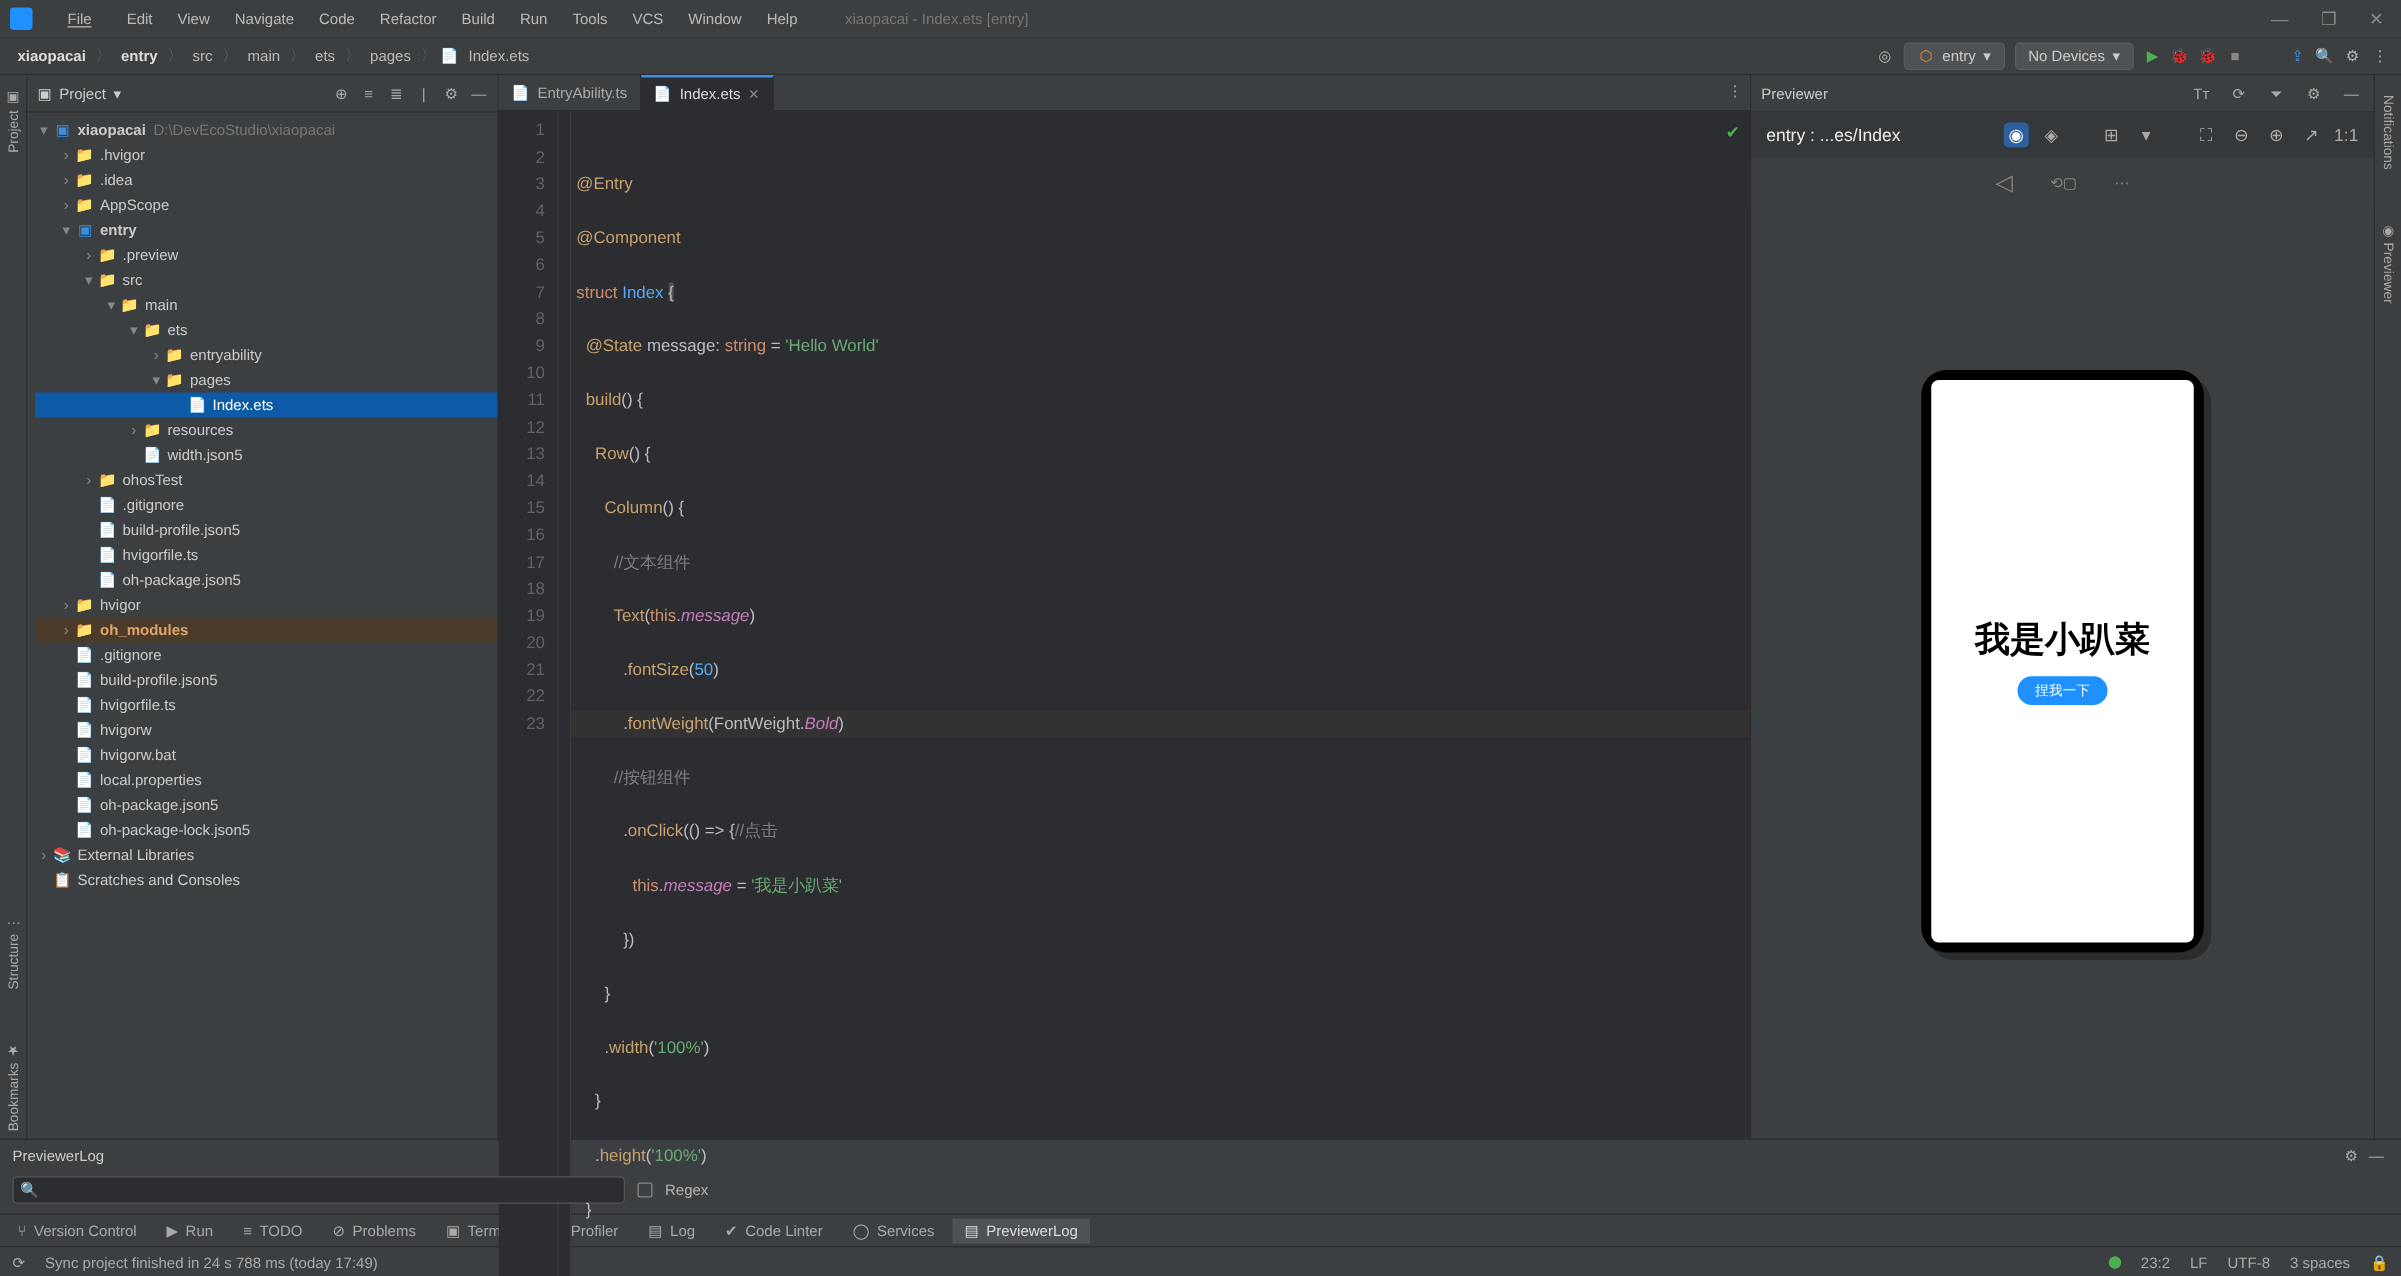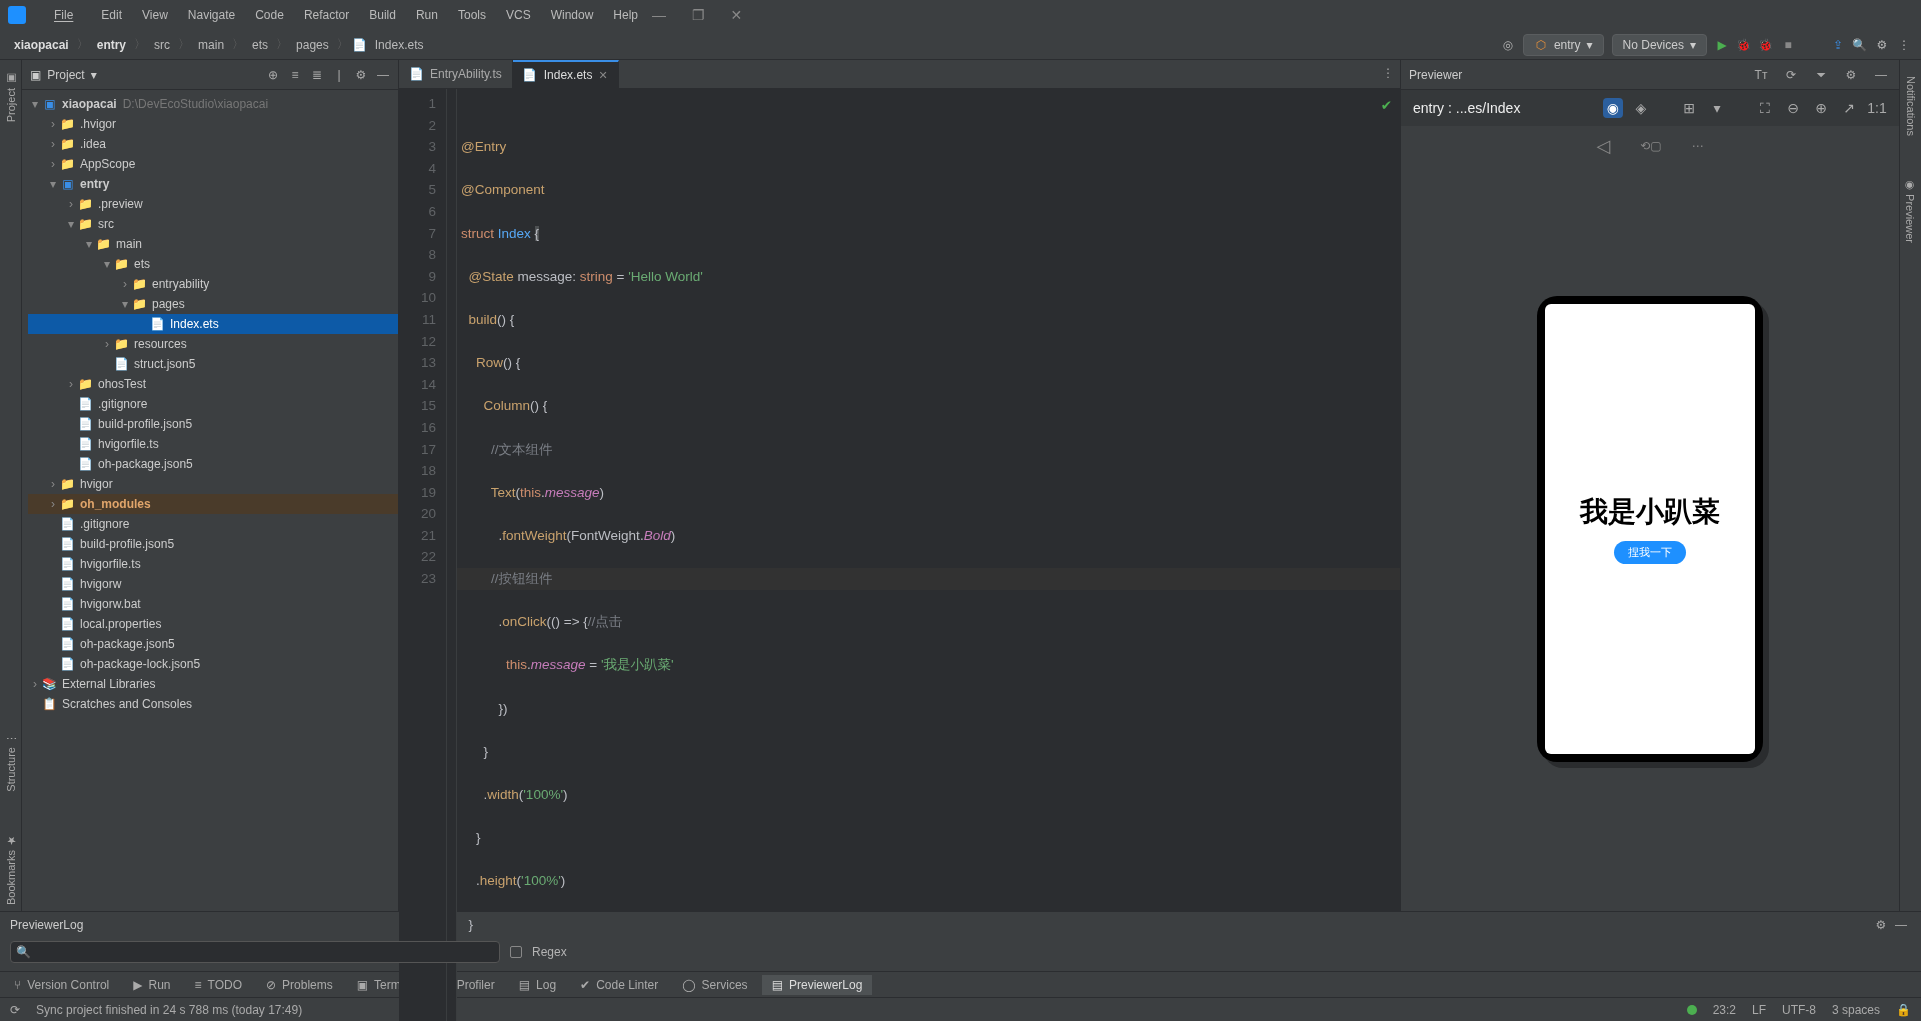--- a/index.html
+++ b/index.html
@@ -129,20 +129,21 @@
     <span>Navigate</span>
     <span>Code</span>
     <span>Refactor</span>
     <span>Build</span>
     <span>Run</span>
     <span>Tools</span>
     <span>VCS</span>
     <span>Window</span>
     <span>Help</span>
   </div>
+  <div class="wintitle">xiaopacai - Index.ets [entry]</div>
   <div class="winbtns">
     <span>—</span>
     <span>❐</span>
     <span>✕</span>
   </div>
 </div>
 
 <div class="navbar">
   <div class="crumbs">
     <span class="item bold">xiaopacai</span>
@@ -266,21 +267,21 @@
           <span>Index.ets</span>
         </div>
       <div class="node" style="padding-left:72px">
           <span class="chev">›</span>
           <span class="ic fold-dir">📁</span>
           <span>resources</span>
         </div>
       <div class="node" style="padding-left:72px">
           <span class="chev"></span>
           <span class="ic" style="color:#6fc3df">📄</span>
-          <span>struct.json5</span>
+          <span>width.json5</span>
         </div>
       <div class="node" style="padding-left:36px">
           <span class="chev">›</span>
           <span class="ic fold-dir">📁</span>
           <span>ohosTest</span>
         </div>
       <div class="node" style="padding-left:36px">
           <span class="chev"></span>
           <span class="ic">📄</span>
           <span>.gitignore</span>
@@ -407,20 +408,21 @@
         <div class="curline" style="top:calc(4px + 21.6px*22)"></div>
 <div class="ln"><span class="k-entry">@Entry</span></div>
 <div class="ln"><span class="k-entry">@Component</span></div>
 <div class="ln"><span class="k-struct">struct</span> <span class="k-name">Index</span> <span class="k-brace" style="background:#4d5052">{</span></div>
 <div class="ln">  <span class="k-entry">@State</span> <span class="k-prop">message</span><span>:</span> <span class="k-type">string</span> <span>=</span> <span class="k-str">'Hello World'</span></div>
 <div class="ln">  <span class="k-call">build</span><span>() {</span></div>
 <div class="ln">    <span class="k-call">Row</span><span>() {</span></div>
 <div class="ln">      <span class="k-call">Column</span><span>() {</span></div>
 <div class="ln">        <span class="k-cmt">//文本组件</span></div>
 <div class="ln">        <span class="k-call">Text</span><span>(</span><span class="k-this">this</span><span>.</span><span class="k-const">message</span><span>)</span></div>
+<div class="ln">          <span>.</span><span class="k-meth">fontSize</span><span>(</span><span class="k-num">50</span><span>)</span></div>
 <div class="ln">          <span>.</span><span class="k-meth">fontWeight</span><span>(</span><span class="k-prop">FontWeight</span><span>.</span><span class="k-const">Bold</span><span>)</span></div>
 <div class="ln">        <span class="k-cmt">//按钮组件</span></div>
 <div class="ln">          <span>.</span><span class="k-meth">onClick</span><span class="k-lamb">(() =&gt; {</span><span class="k-cmt">//点击</span></div>
 <div class="ln">            <span class="k-this">this</span><span>.</span><span class="k-const">message</span><span> = </span><span class="k-str">'我是小趴菜'</span></div>
 <div class="ln">          <span>})</span></div>
 <div class="ln">      <span>}</span></div>
 <div class="ln">      <span>.</span><span class="k-meth">width</span><span>(</span><span class="k-str">'100%'</span><span>)</span></div>
 <div class="ln">    <span>}</span></div>
 <div class="ln">    <span>.</span><span class="k-meth">height</span><span>(</span><span class="k-str">'100%'</span><span>)</span></div>
 <div class="ln">  <span>}</span></div>

